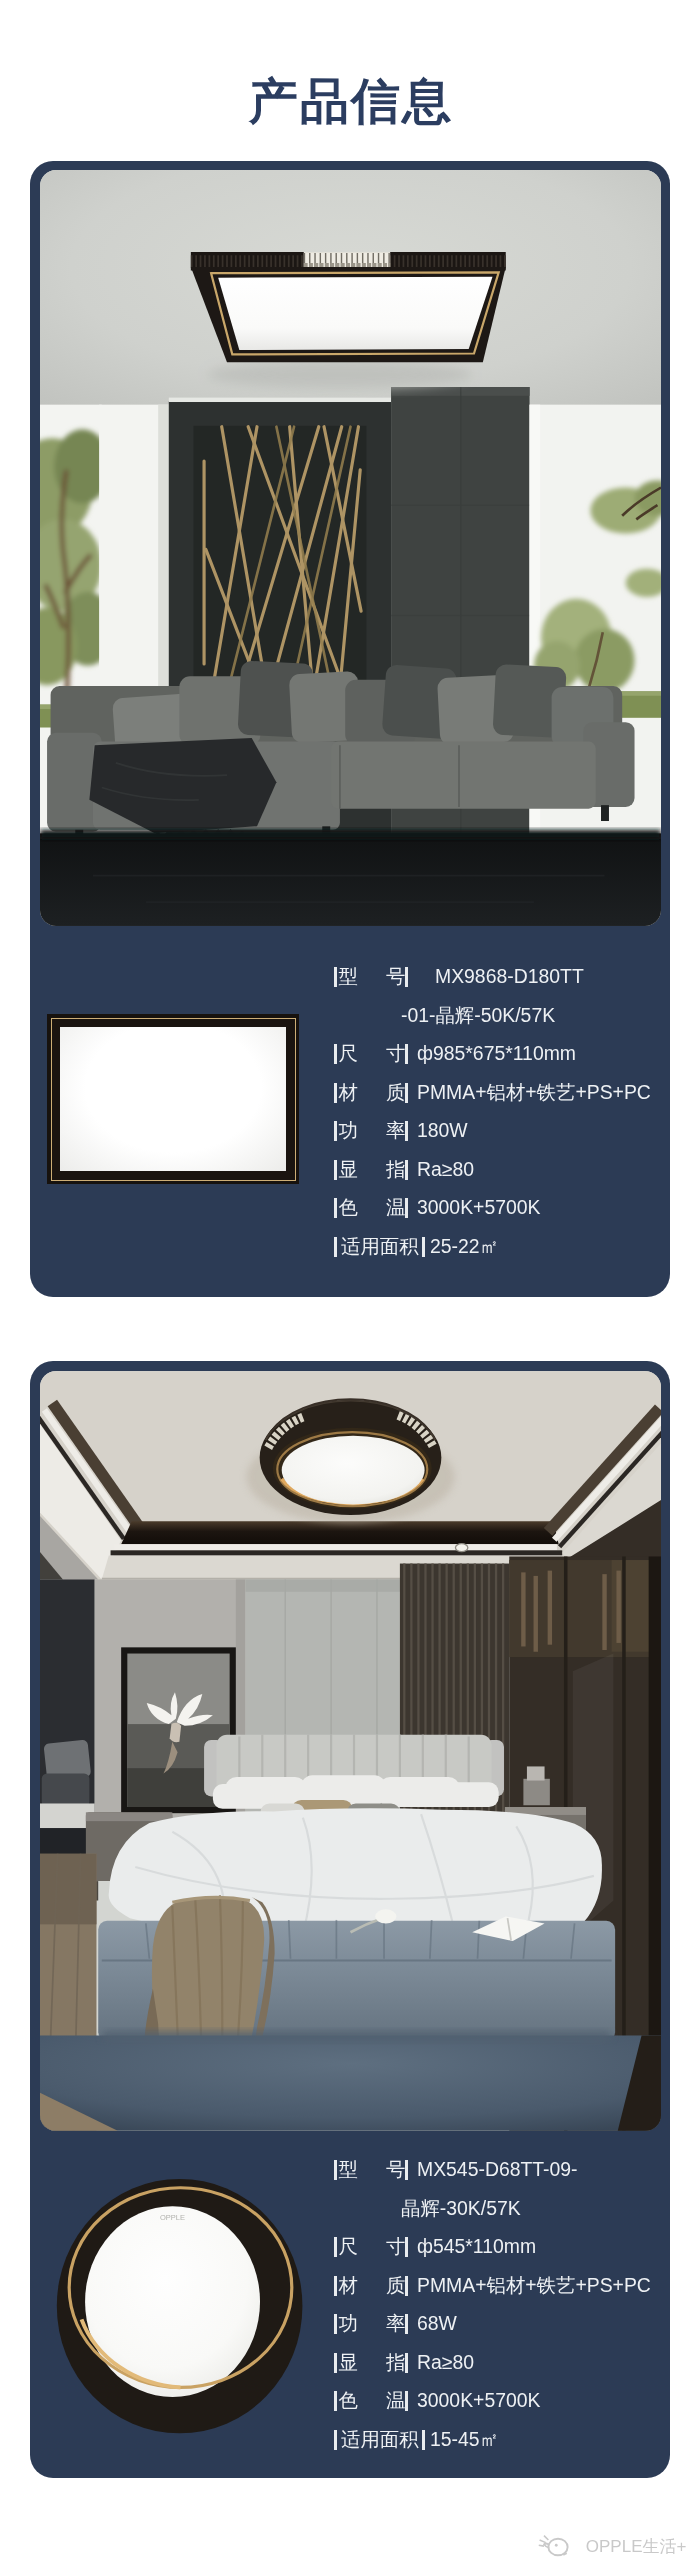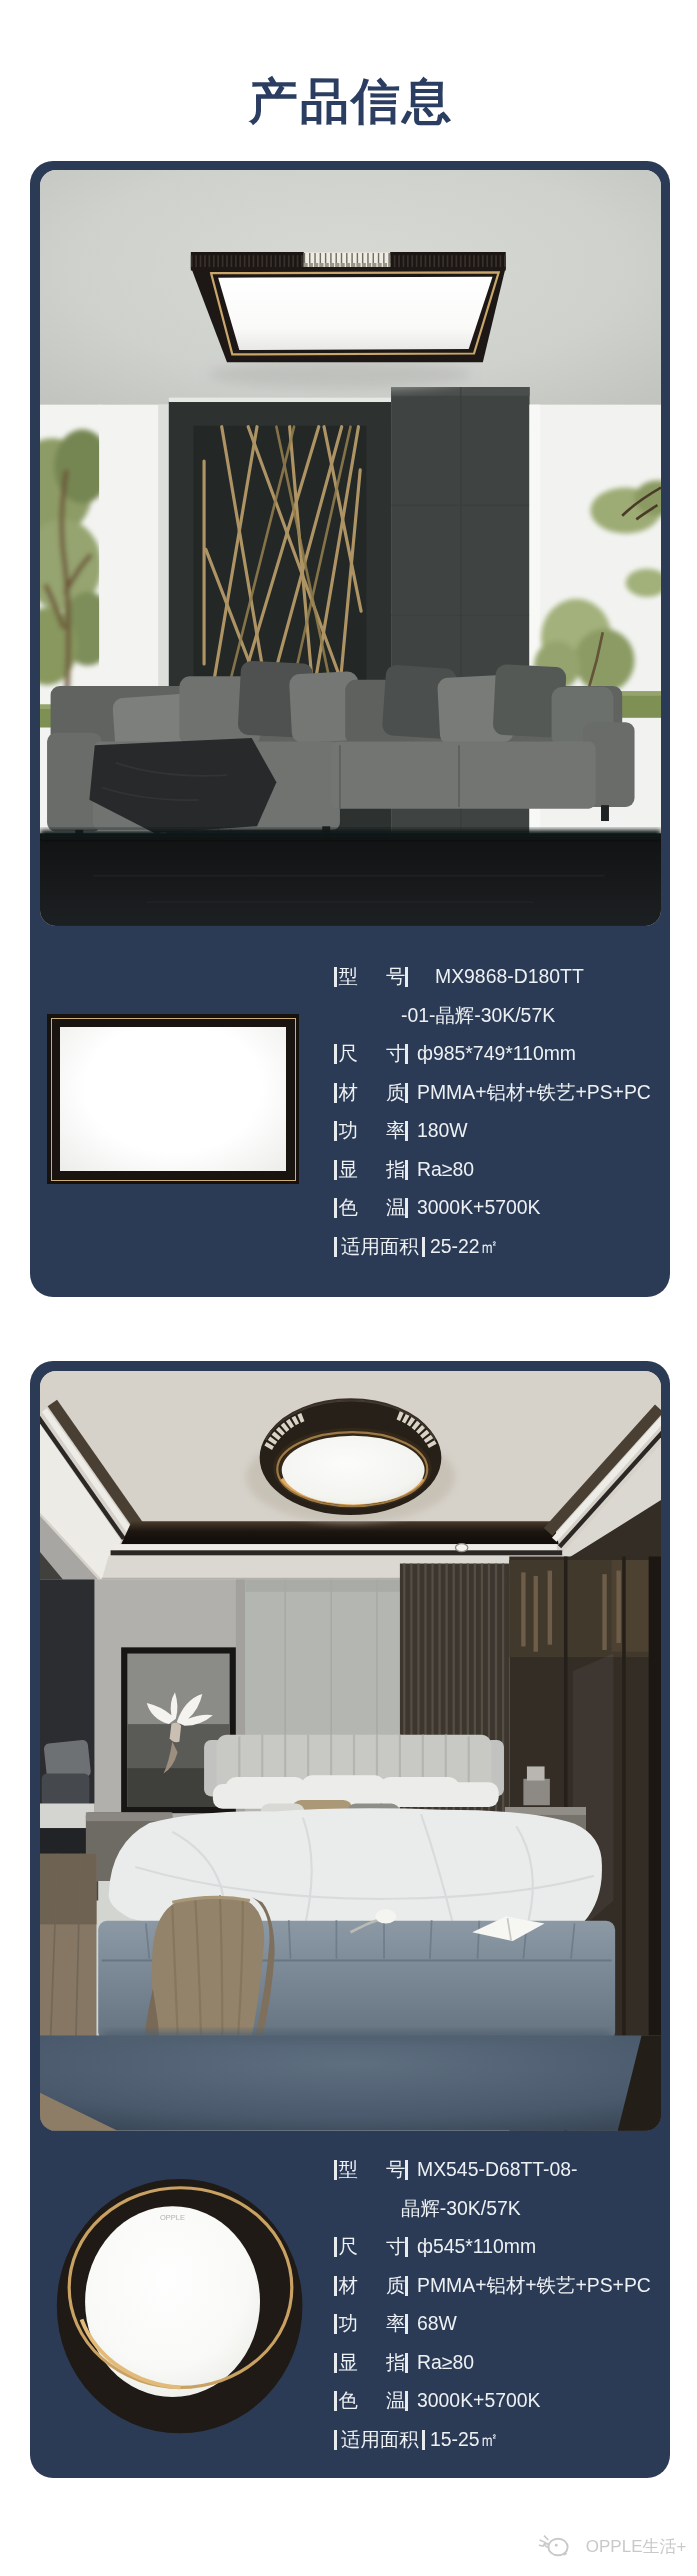--- a/index.html
+++ b/index.html
@@ -172,28 +172,28 @@
 
   <div class="specs" id="s1">
     <div class="r" style="top:0">
         <b class="vb" style="left:0"></b>
         <span class="cj" style="left:4.4px">型</span>
         <span class="cj" style="left:52px">号</span>
         <b class="vb" style="left:71px"></b>
         <span class="vv" style="left:101px">MX9868-D180TT</span>
       </div>
     <div class="r" style="top:39px">
-        <span class="vv" style="left:67px">-01-晶辉-30K/57K</span>
+        <span class="vv" style="left:67px">-01-晶辉-50K/57K</span>
       </div>
     <div class="r" style="top:77px">
         <b class="vb" style="left:0"></b>
         <span class="cj" style="left:4.4px">尺</span>
         <span class="cj" style="left:52px">寸</span>
         <b class="vb" style="left:71px"></b>
-        <span class="vv" style="left:83px">ф985*749*110mm</span>
+        <span class="vv" style="left:83px">ф985*675*110mm</span>
       </div>
     <div class="r" style="top:116px">
         <b class="vb" style="left:0"></b>
         <span class="cj" style="left:4.4px">材</span>
         <span class="cj" style="left:52px">质</span>
         <b class="vb" style="left:71px"></b>
         <span class="vv" style="left:83px">PMMA+铝材+铁艺+PS+PC</span>
       </div>
     <div class="r" style="top:154px">
         <b class="vb" style="left:0"></b>
@@ -442,21 +442,21 @@
     </svg>
     </div>
   </div>
 
   <div class="specs" id="s2">
     <div class="r" style="top:0">
         <b class="vb" style="left:0"></b>
         <span class="cj" style="left:4.4px">型</span>
         <span class="cj" style="left:52px">号</span>
         <b class="vb" style="left:71px"></b>
-        <span class="vv" style="left:83px">MX545-D68TT-08-</span>
+        <span class="vv" style="left:83px">MX545-D68TT-09-</span>
       </div>
     <div class="r" style="top:39px">
         <span class="vv" style="left:67px">晶辉-30K/57K</span>
       </div>
     <div class="r" style="top:77px">
         <b class="vb" style="left:0"></b>
         <span class="cj" style="left:4.4px">尺</span>
         <span class="cj" style="left:52px">寸</span>
         <b class="vb" style="left:71px"></b>
         <span class="vv" style="left:83px">ф545*110mm</span>
@@ -486,21 +486,21 @@
         <b class="vb" style="left:0"></b>
         <span class="cj" style="left:4.4px">色</span>
         <span class="cj" style="left:52px">温</span>
         <b class="vb" style="left:71px"></b>
         <span class="vv" style="left:83px">3000K+5700K</span>
       </div>
     <div class="r" style="top:270px">
         <b class="vb" style="left:0"></b>
         <span class="cj" style="left:7px">适用面积</span>
         <b class="vb" style="left:88px"></b>
-        <span class="vv" style="left:96px">15-25㎡</span>
+        <span class="vv" style="left:96px">15-45㎡</span>
       </div>
   </div>
 
   <svg id="t2" style="position:absolute;left:55px;top:2178px" width="251" height="258" viewBox="0 0 284 292">
     <defs>
       <radialGradient id="tface" cx="46%" cy="38%" r="72%">
         <stop offset="0%" stop-color="#fefefe"></stop>
         <stop offset="65%" stop-color="#f9f9f7"></stop>
         <stop offset="100%" stop-color="#e9e9e5"></stop>
       </radialGradient>

